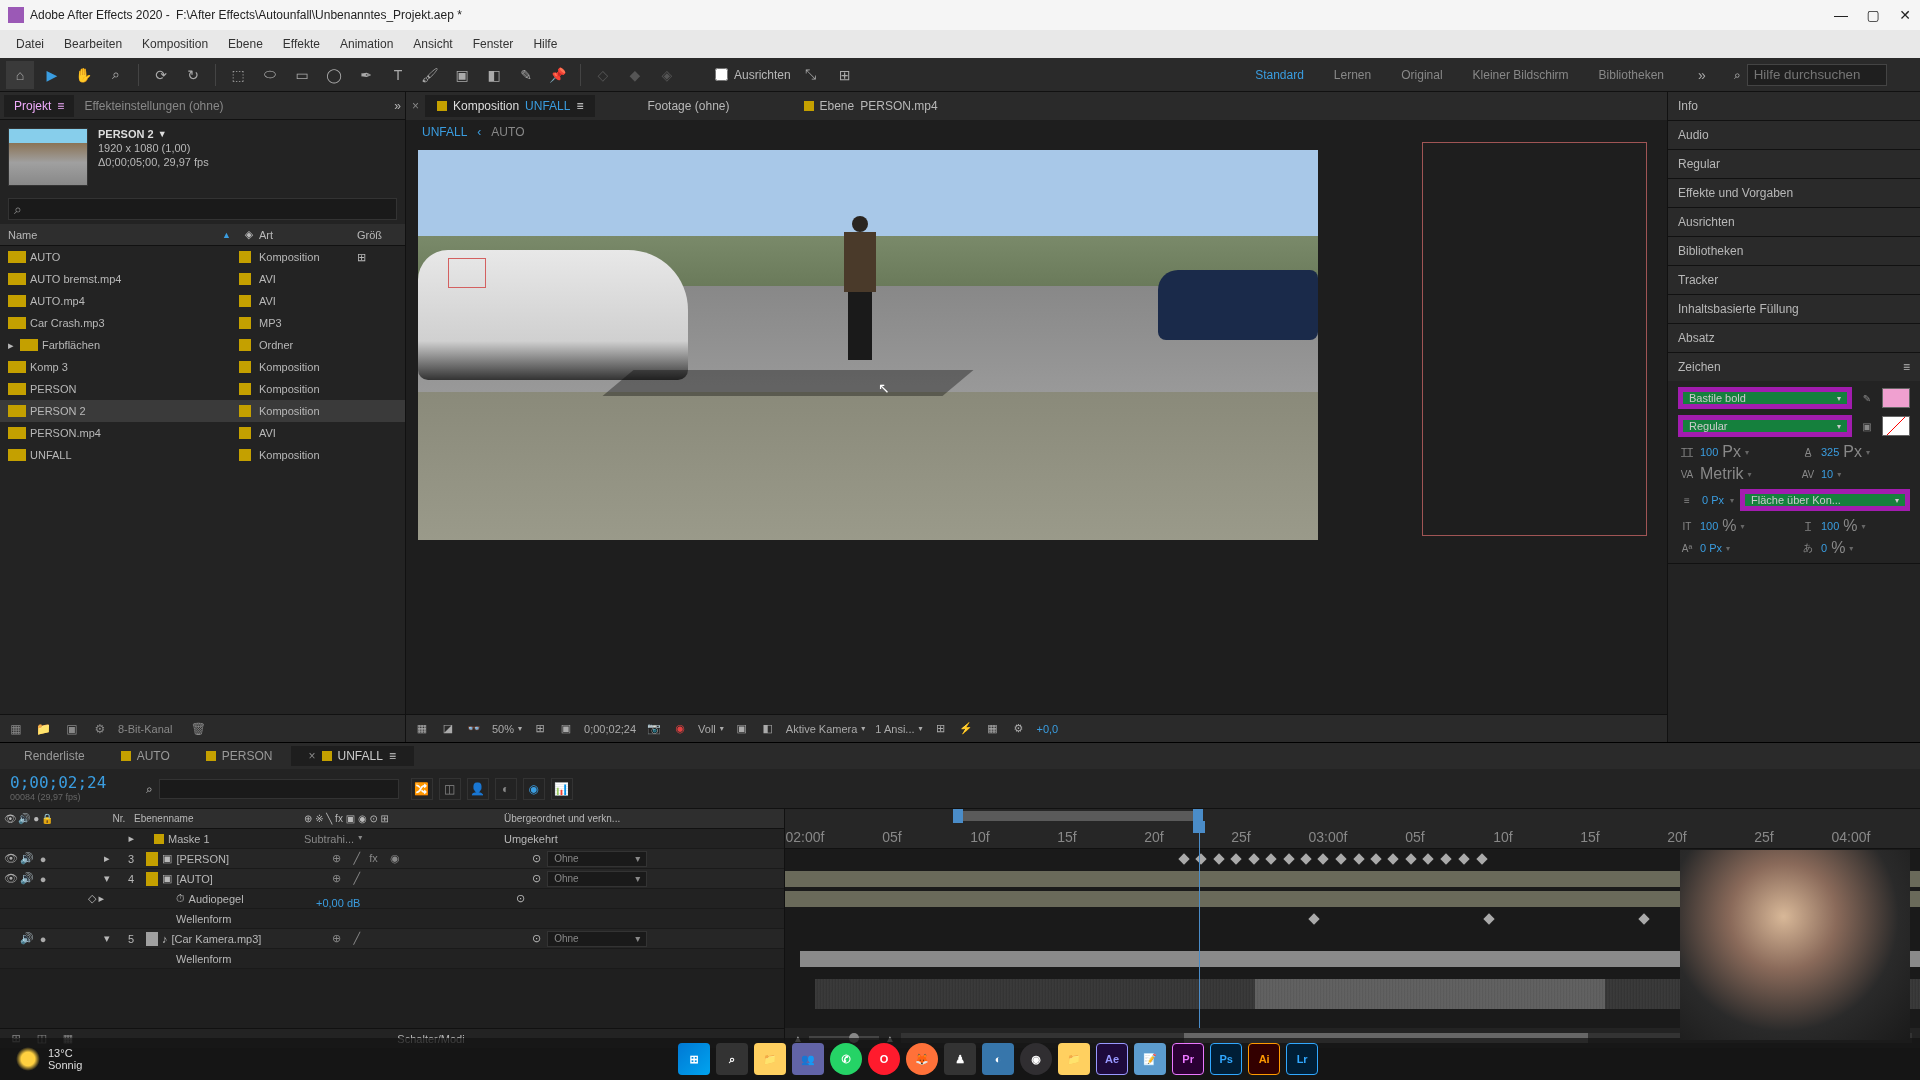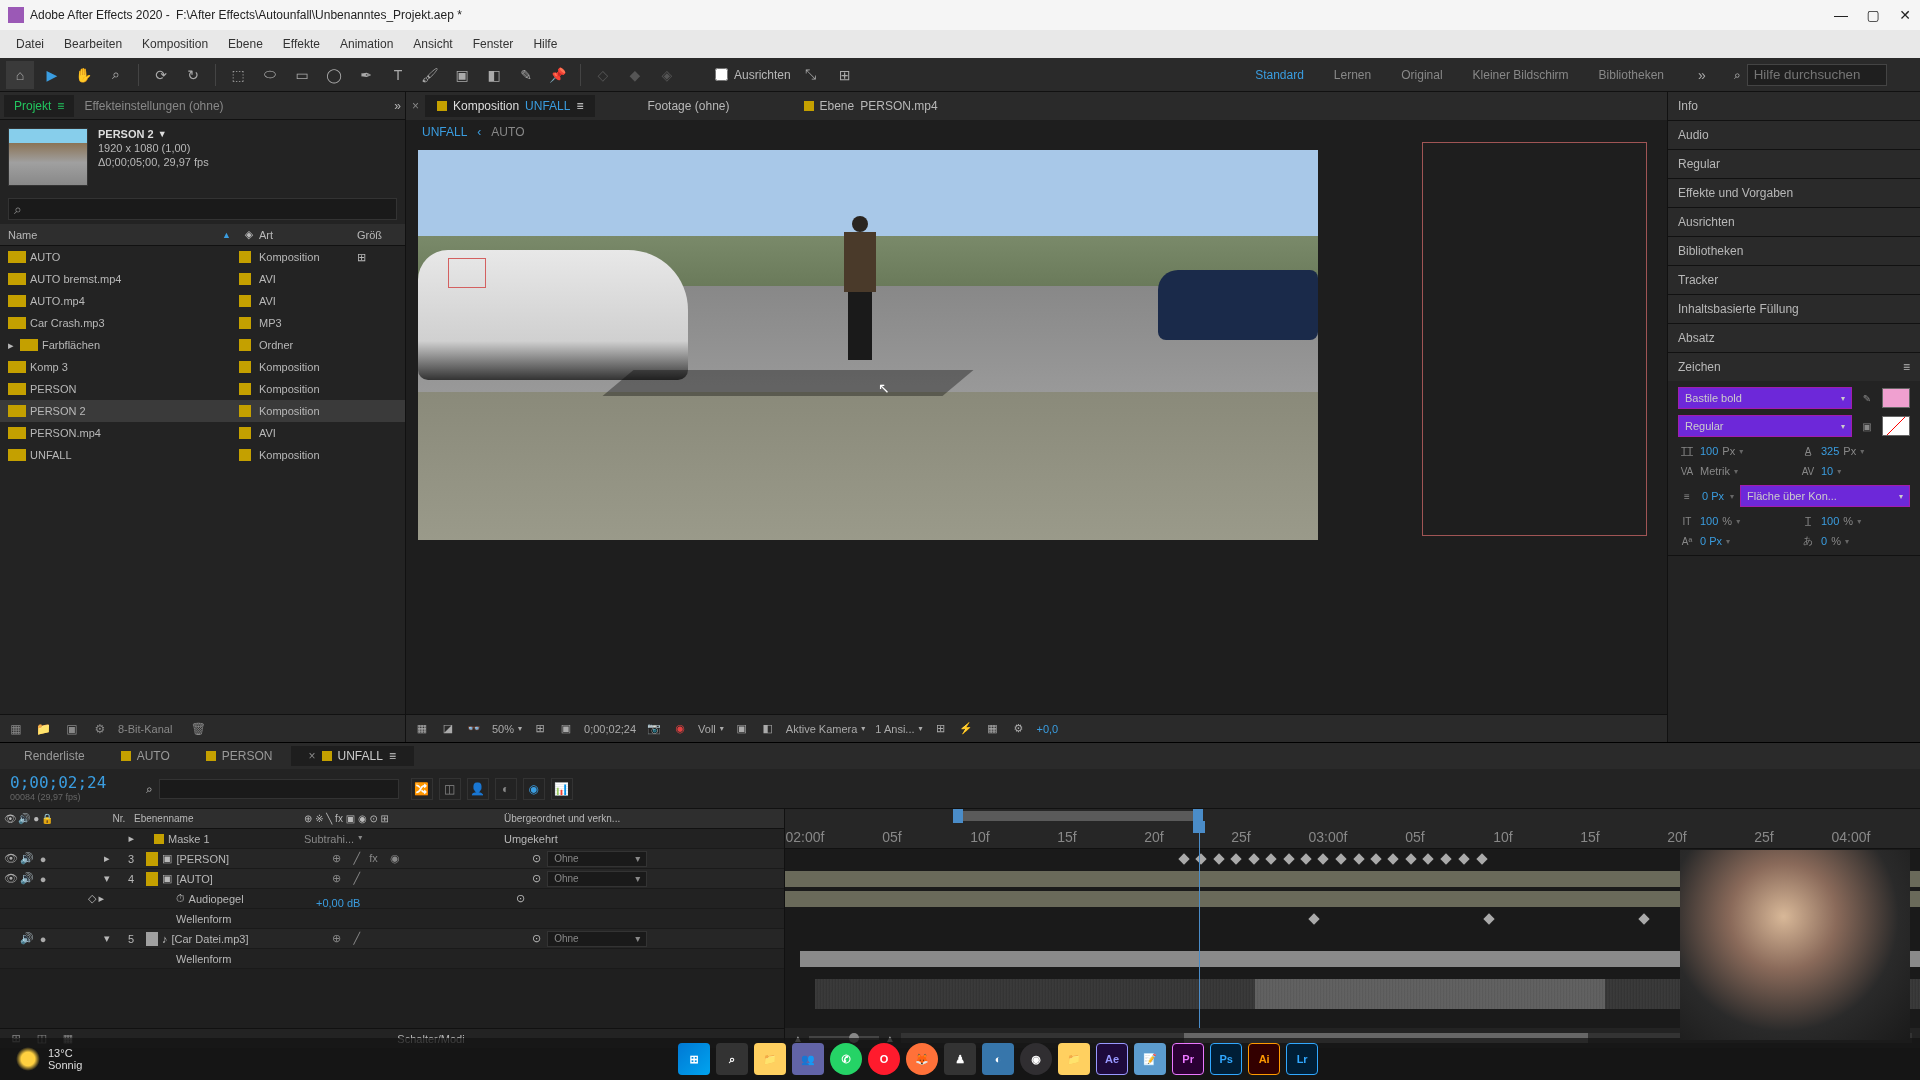--- a/index.html
+++ b/index.html
@@ -29,21 +29,21 @@
 
 
 .main-layout { display: flex; height: 650px; }
 .left-panel { width: 406px; background: #232323; border-right: 1px solid #111; display: flex; flex-direction: column; }
 .middle-panel { flex: 1; background: #1e1e1e; display: flex; flex-direction: column; border-right: 1px solid #111; }
 .right-panel { width: 252px; background: #232323; display: flex; flex-direction: column; }
 
 
 .panel-tabs { height: 28px; display: flex; align-items: center; background: #2a2a2a; border-bottom: 1px solid #111; padding: 0 4px; }
 .panel-tab { padding: 4px 10px; cursor: pointer; color: #888; font-size: 12px; display: flex; align-items: center; gap: 6px; }
-.panel-tab.active { color: #22c55e; background: #1e1e1e; }
+.panel-tab.active { color: #f0abfc; background: #1e1e1e; }
 .panel-tab-close { margin-left: auto; }
 
 
 .thumb-area { display: flex; padding: 8px; gap: 10px; }
 .thumb-img { width: 80px; height: 58px; background: linear-gradient(to bottom, #87CEEB 0%, #87CEEB 25%, #8B7355 25%, #A0A0A0 60%, #888 100%); border: 1px solid #333; position: relative; }
 .thumb-info { display: flex; flex-direction: column; gap: 2px; font-size: 11px; }
 .thumb-info-name { display: flex; align-items: center; gap: 4px; color: #ddd; font-weight: bold; }
 .dropdown-arrow { font-size: 9px; }
 
 
@@ -106,27 +106,27 @@
 .vf-item { color: #aaa; cursor: pointer; }
 .vf-blue { color: #3a9de0; }
 .vf-dropdown { display: flex; align-items: center; gap: 4px; }
 .vf-icon { width: 16px; height: 16px; display: flex; align-items: center; justify-content: center; }
 
 
 .right-section { border-bottom: 1px solid #111; }
 .right-header { height: 28px; display: flex; align-items: center; justify-content: space-between; padding: 0 10px; background: #2a2a2a; cursor: pointer; font-size: 12px; }
 .char-panel { padding: 6px 10px; display: flex; flex-direction: column; gap: 6px; background: #232323; }
 .char-row { display: flex; align-items: center; gap: 6px; font-size: 11px; }
-.char-dropdown { flex: 1; background: #6d28d9; border: 1px solid #a21caf; color: #ccc; padding: 2px 6px; height: 22px; display: flex; align-items: center; justify-content: space-between; }
+.char-dropdown { flex: 1; background: #15803d; border: 5px solid #a21caf; color: #ccc; padding: 2px 6px; height: 22px; display: flex; align-items: center; justify-content: space-between; }
 .color-swatch { width: 28px; height: 20px; background: #f0a0d0; border: 1px solid #666; }
 .char-grid { display: grid; grid-template-columns: 1fr 1fr; gap: 4px 10px; }
 .char-control { display: flex; align-items: center; gap: 4px; }
 .char-icon { width: 18px; height: 16px; display: flex; align-items: center; justify-content: center; font-size: 10px; color: #888; }
 .char-value { color: #3a9de0; font-size: 11px; }
-.char-unit { color: #888; font-size: 11px; }
+.char-unit { color: #888; font-size: 16px; }
 .char-arrow { font-size: 8px; color: #666; }
 
 
 .timeline-panel { height: 306px; background: #1f1f1f; display: flex; flex-direction: column; border-top: 1px solid #000; }
 .timeline-tabs { height: 26px; background: #2a2a2a; display: flex; align-items: center; padding: 0 6px; font-size: 12px; }
 .timeline-tab { padding: 3px 18px; cursor: pointer; color: #999; display: flex; align-items: center; gap: 6px; }
 .timeline-tab.active { background: #1e1e1e; color: #ccc; }
 .tab-swatch { width: 10px; height: 10px; }
 
 .timeline-header { height: 40px; display: flex; background: #232323; border-bottom: 1px solid #111; }
@@ -742,21 +742,21 @@
         <div class="lr-toggles">
             <span class="lr-eye"></span>
             <span class="lr-eye">🔊</span>
             <span class="lr-eye">●</span>
           </div>
         <div style="width:12px;">▾</div>
         <div class="lr-num">5</div>
         <div class="lr-color" style="background:#a0a0a0;"></div>
         <div class="lr-name">
             <span>♪</span>
-            <span>[Car Datei.mp3]</span>
+            <span>[Car Kamera.mp3]</span>
           </div>
         <div class="lr-switches">⊕ &nbsp;&nbsp; ╱</div>
         <div class="lr-parent">
             <span>⊙</span>
             <div class="parent-dropdown">
               <span>Ohne</span>
               <span>▾</span>
             </div>
           </div>
       </div>

